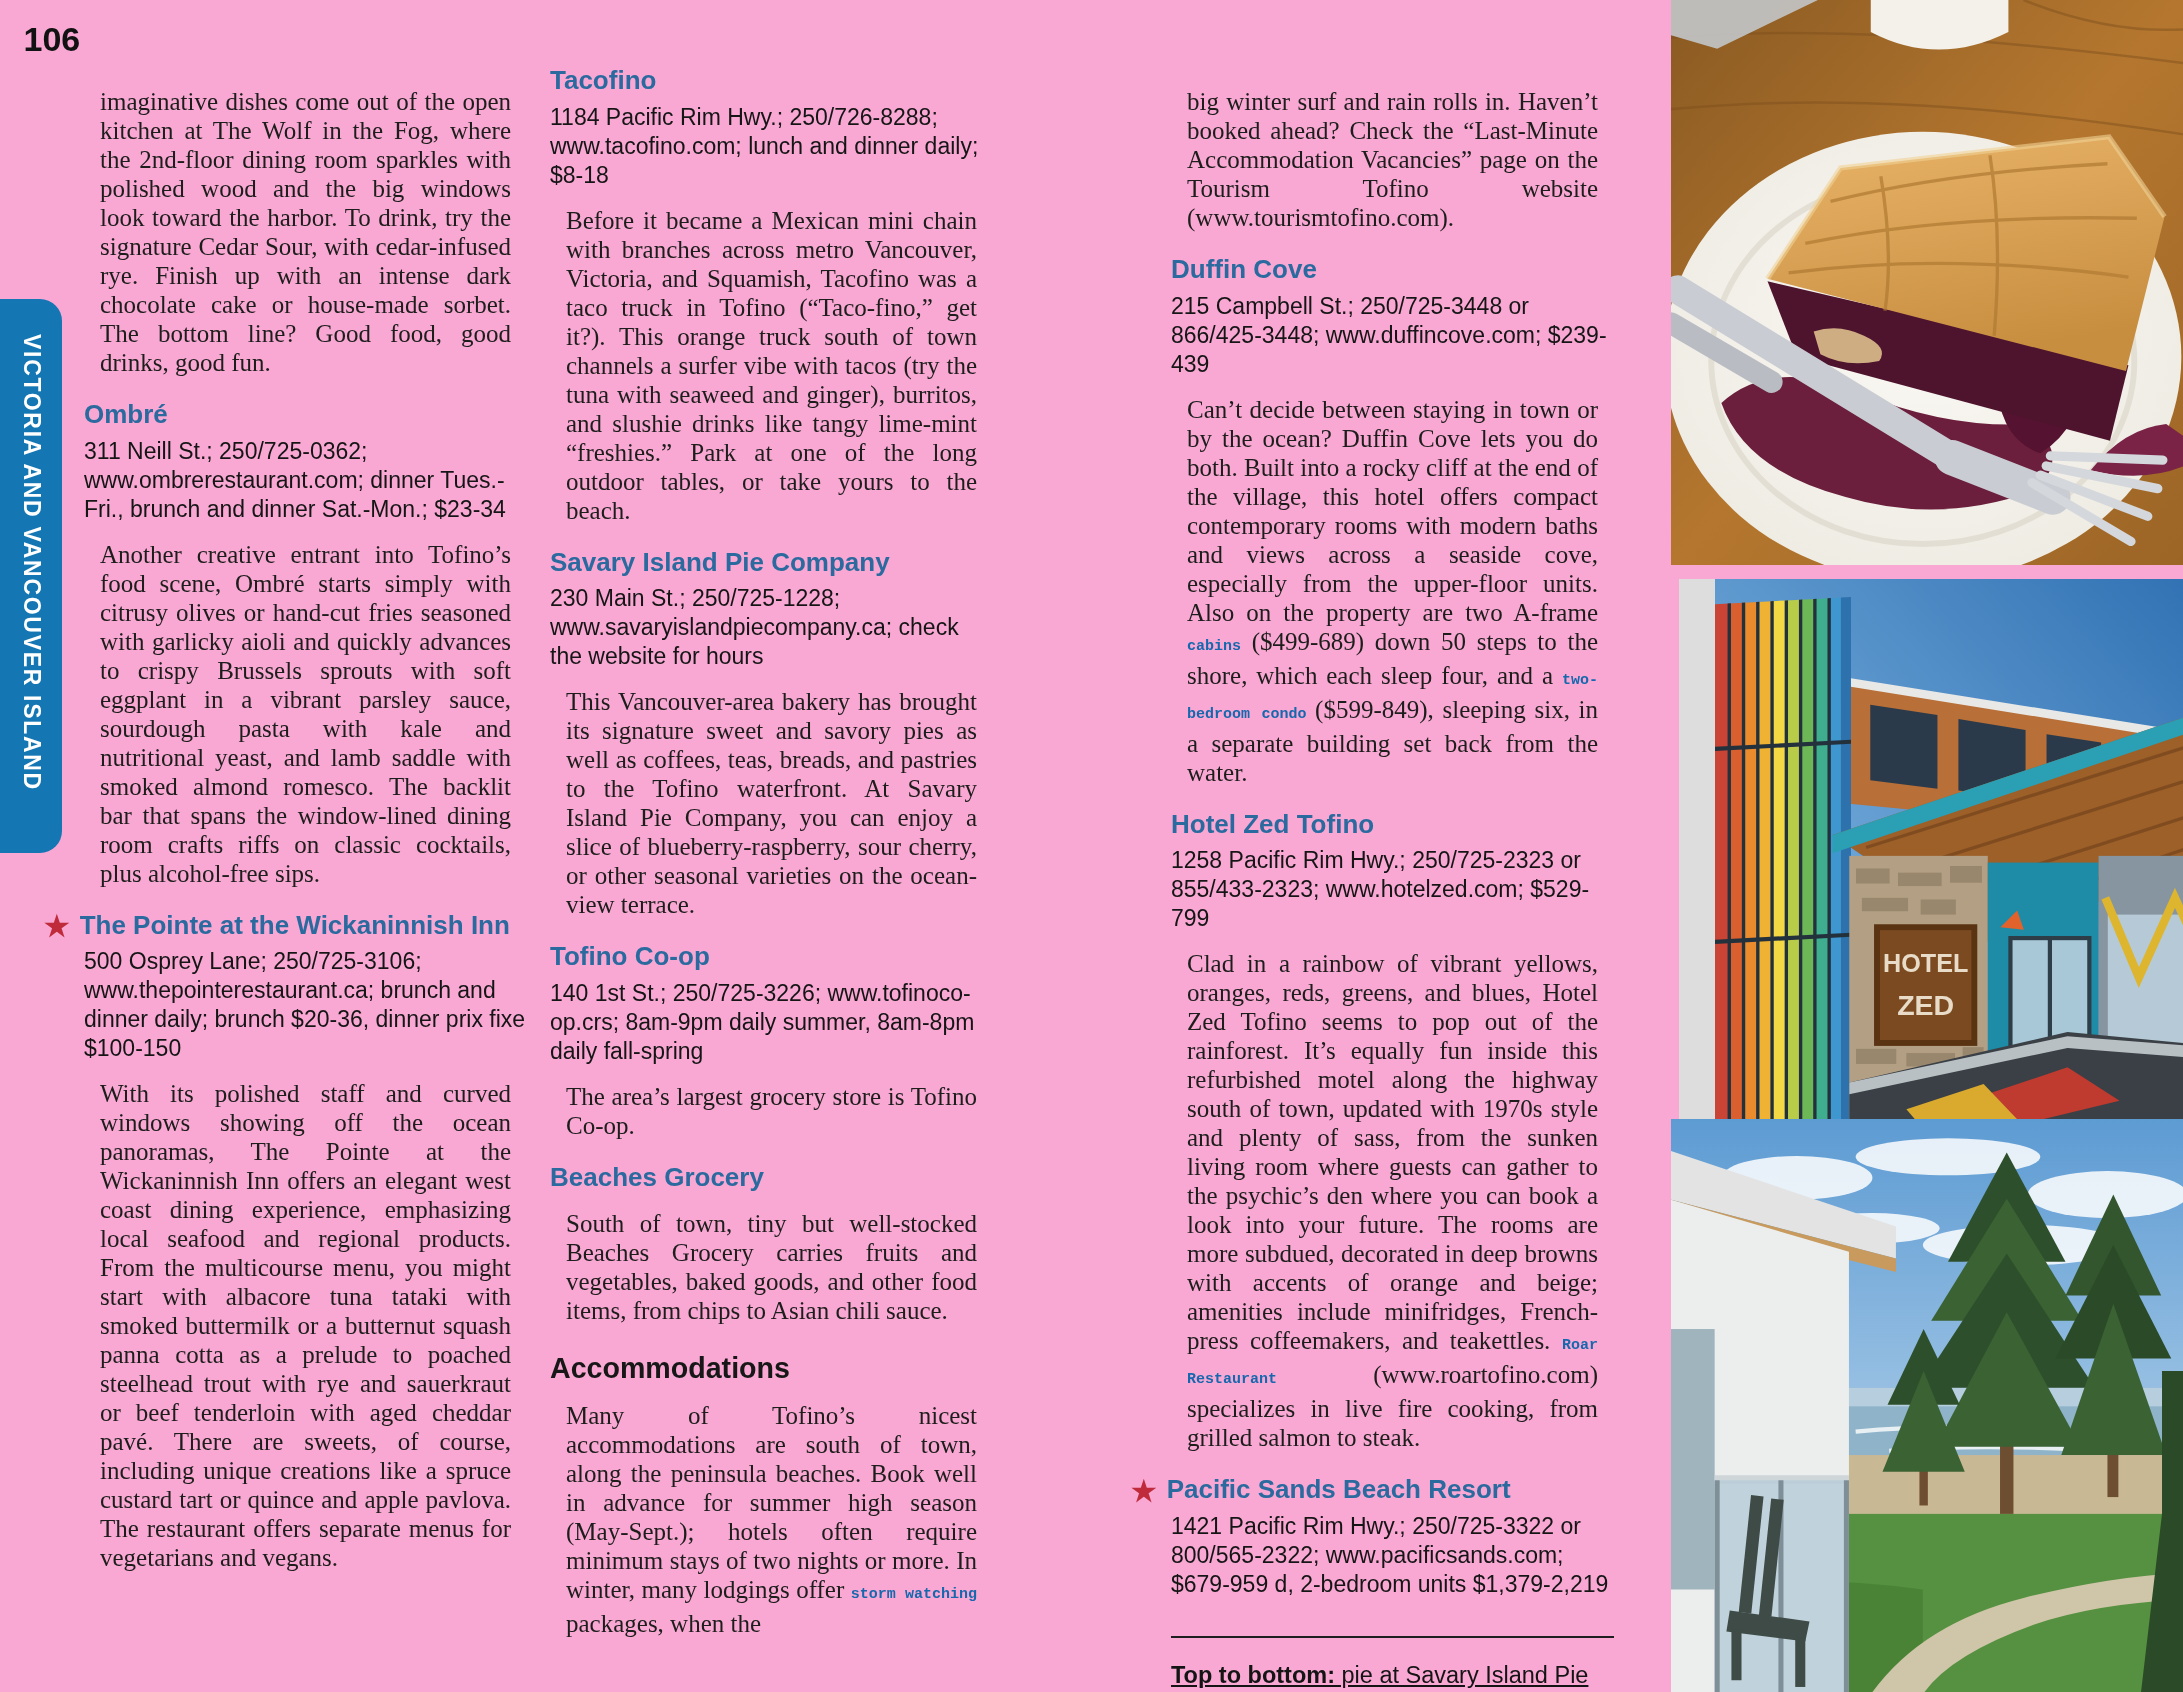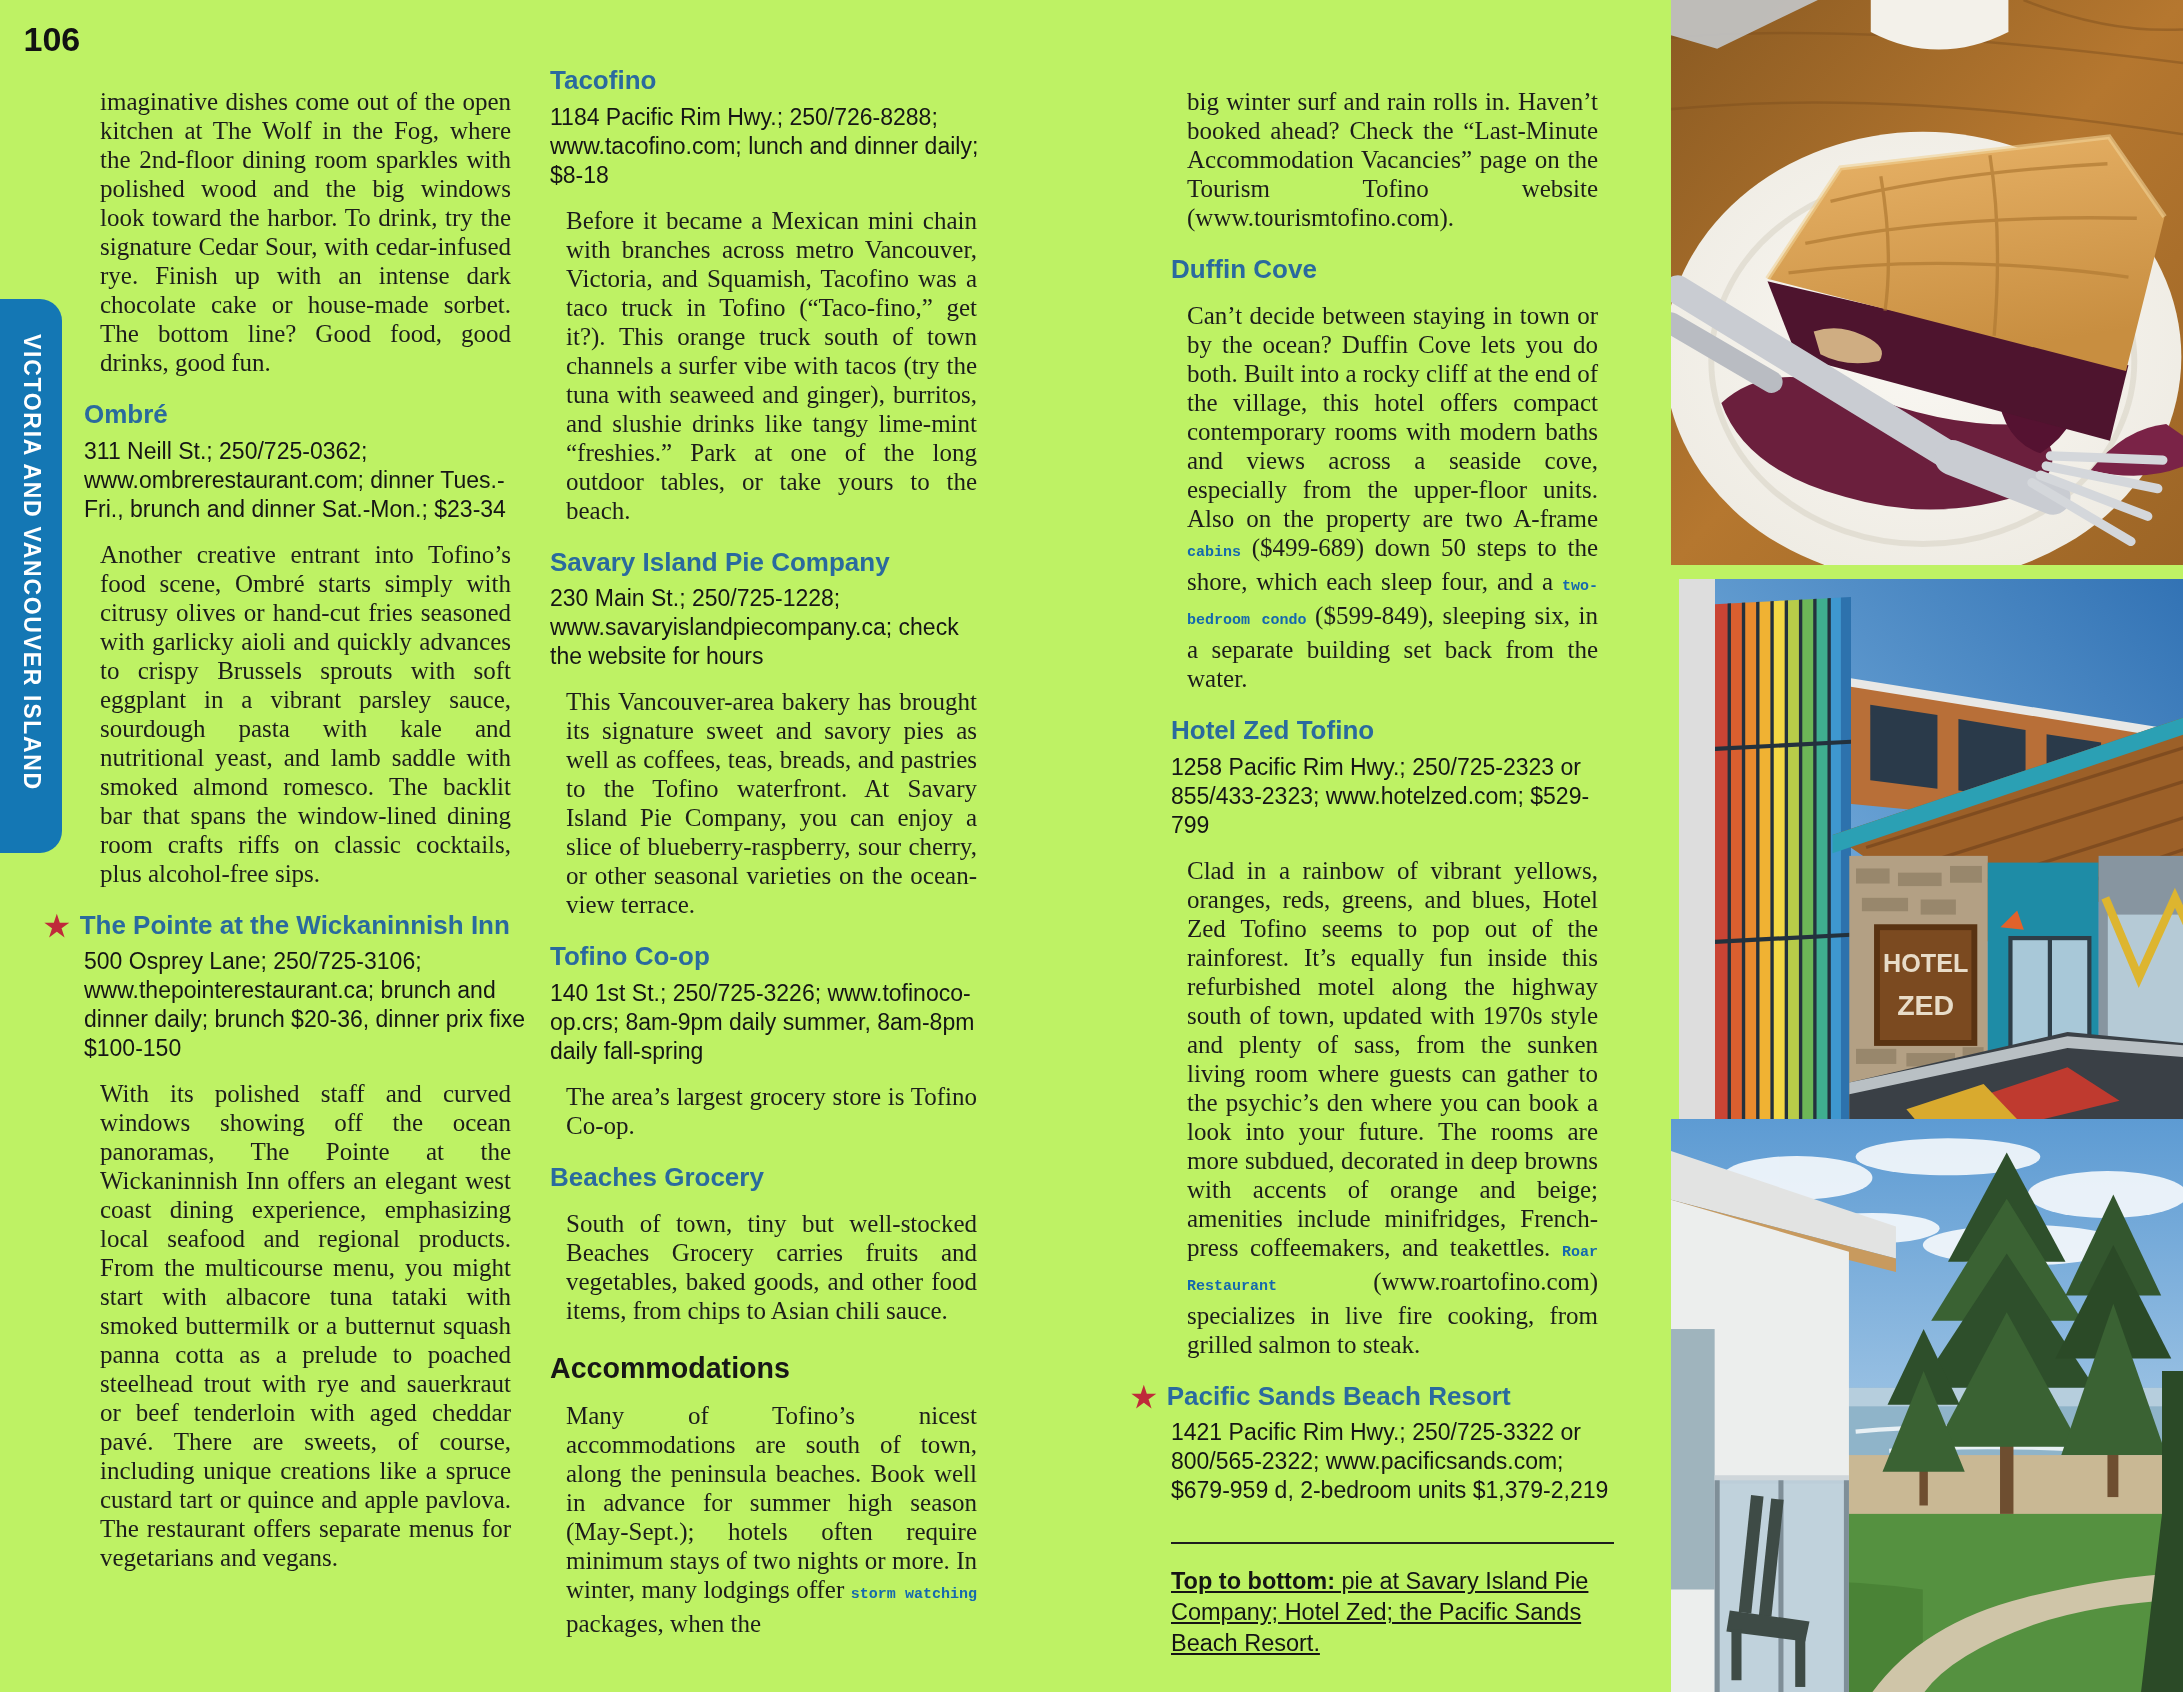--- a/index.html
+++ b/index.html
@@ -1,17 +1,17 @@
 <!DOCTYPE html>
 <html style="font-size:13.4px"><head>
 <meta charset="utf-8">
 <style>
   html,body{margin:0;padding:0;}
   body{width:2183px;height:1692px;background:#f4f3f1;}
-  .page{position:relative;width:2183px;height:1692px;background:#bef264;overflow:hidden;
+  .page{position:relative;width:2183px;height:1692px;background:#f9a8d4;overflow:hidden;
         font-family:"Liberation Serif", serif;color:#1d1d1b;}
   .page-number{position:absolute;left:23.5px;top:20px;font-family:"Liberation Sans",sans-serif;
         font-weight:bold;font-size:34px;color:#121212;}
   .side-tab{position:absolute;left:0;top:299px;width:62px;height:554px;background:#1477b4;
         border-radius:0 22px 22px 0;display:flex;justify-content:center;}
   .side-tab span{writing-mode:vertical-rl;font-family:"Liberation Sans",sans-serif;font-weight:bold;
         font-size:23px;letter-spacing:1.7px;color:#ffffff;margin-top:35px;white-space:nowrap;}
   .col{position:absolute;top:71px;}
   .col1{left:84px;width:443px;}
   .col2{left:550px;width:443px;top:65px;}
@@ -104,20 +104,21 @@
     <p class="body"><span>Many of Tofino’s nicest accommodations are south of town, along the peninsula beaches. Book well in advance for summer high season (May-Sept.); hotels often require minimum stays of two nights or more. In winter, many lodgings offer </span><span class="kw">storm watching</span><span> packages, when the</span></p>
   </div>
 
   <div class="col col3">
     <p class="body">big winter surf and rain rolls in. Haven’t booked ahead? Check the “Last-Minute Accommodation Vacancies” page on the Tourism Tofino website (www.tourismtofino.com).</p>
 
     <div class="entry">
       <h3 class="entry-h">
         <span>Duffin Cove</span>
       </h3>
+      <p class="addr">215 Campbell St.; 250/725-3448 or 866/425-3448; www.duffincove.com; $239-439</p>
       <p class="body"><span>Can’t decide between staying in town or by the ocean? Duffin Cove lets you do both. Built into a rocky cliff at the end of the village, this hotel offers compact contemporary rooms with modern baths and views across a seaside cove, especially from the upper-floor units. Also on the property are two A-frame </span><span class="kw">cabins</span><span> ($499-689) down 50 steps to the shore, which each sleep four, and a </span><span class="kw">two-bedroom condo</span><span> ($599-849), sleeping six, in a separate building set back from the water.</span></p>
     </div>
 
     <div class="entry">
       <h3 class="entry-h">
         <span>Hotel Zed Tofino</span>
       </h3>
       <p class="addr">1258 Pacific Rim Hwy.; 250/725-2323 or 855/433-2323; www.hotelzed.com; $529-799</p>
       <p class="body"><span>Clad in a rainbow of vibrant yellows, oranges, reds, greens, and blues, Hotel Zed Tofino seems to pop out of the rainforest. It’s equally fun inside this refurbished motel along the highway south of town, updated with 1970s style and plenty of sass, from the sunken living room where guests can gather to the psychic’s den where you can book a look into your future. The rooms are more subdued, decorated in deep browns with accents of orange and beige; amenities include minifridges, French-press coffeemakers, and teakettles. </span><span class="kw">Roar Restaurant</span><span> (www.roartofino.com) specializes in live fire cooking, from grilled salmon to steak.</span></p>
     </div>

